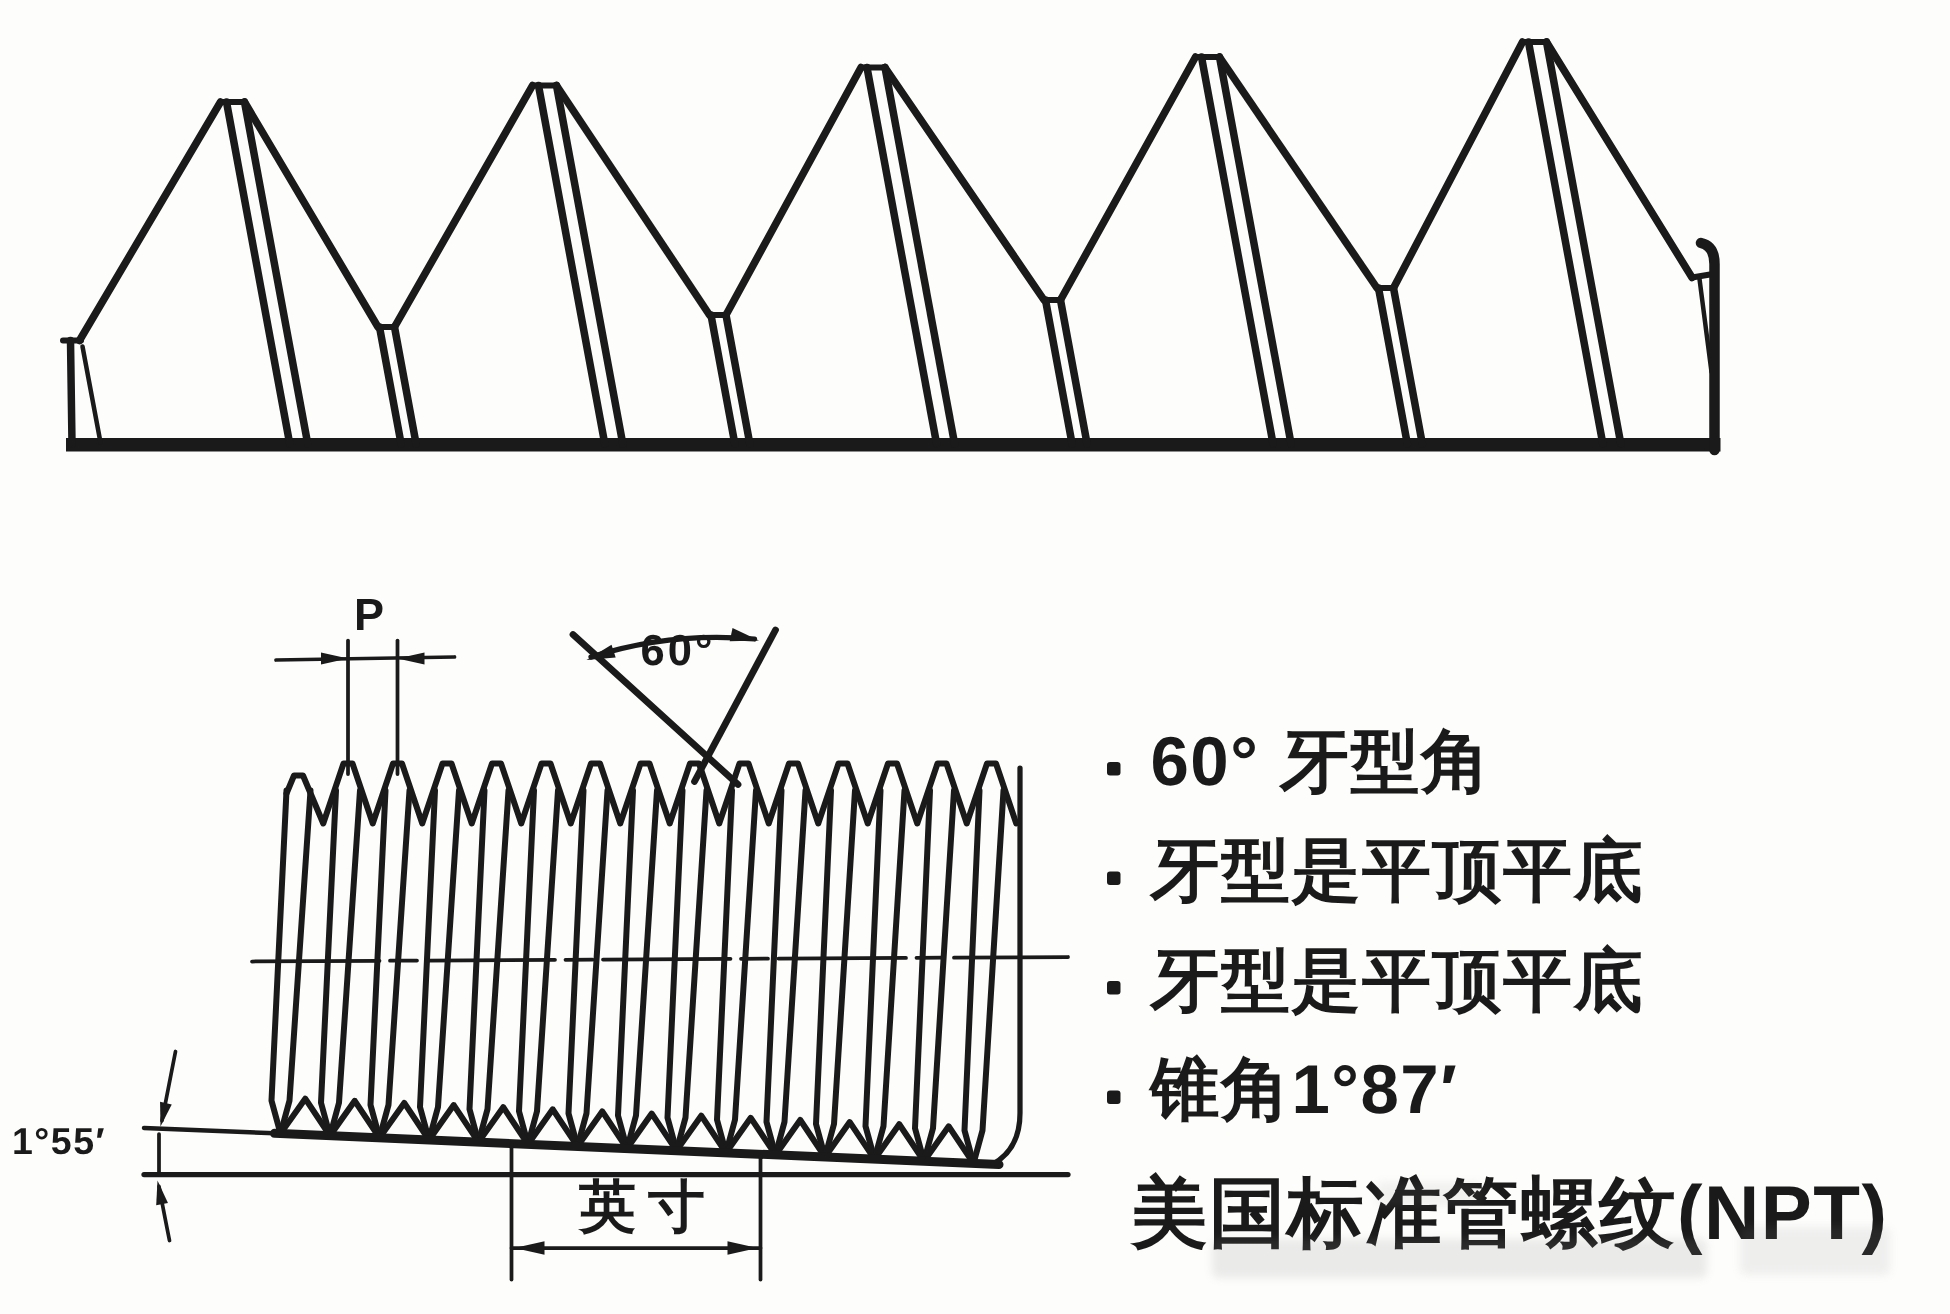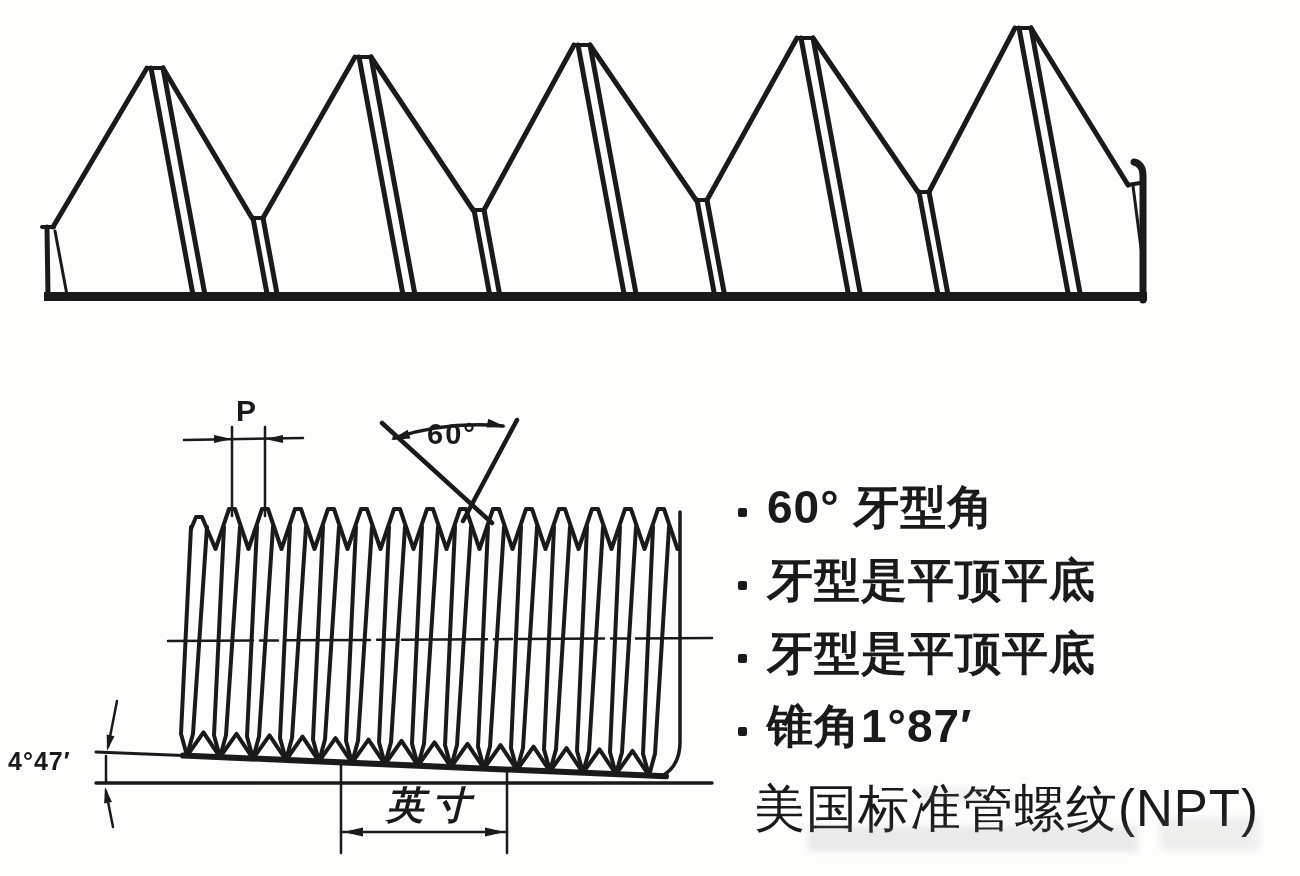--- a/index.html
+++ b/index.html
@@ -11,27 +11,27 @@
     font-family:"Liberation Sans","DejaVu Sans",sans-serif;
     color:var(--ink);
   }
   #art { position:absolute; left:0; top:0; }
   #art path, #art line { stroke:var(--ink); fill:none; stroke-linecap:round; stroke-linejoin:round; }
   #art polygon, #art rect { fill:var(--ink); stroke:none; }
   .lbl { position:absolute; font-weight:bold; color:var(--ink); white-space:nowrap; line-height:1; }
   .lbl-p        { left:236px; top:396px; font-size:30px; }
   .lbl-60       { left:427px; top:383px; font-size:29px; letter-spacing:2px;margin-top:37px; }
   .lbl-taper    { left:8px;   top:749px; font-size:25px; letter-spacing:1px; }
-  .lbl-inch     { left:386px; top:786px; font-size:38px; letter-spacing:8px;font-style:italic; }
+  .lbl-inch     { left:386px; top:786px; font-size:38px; letter-spacing:8px; }
   .notes { position:absolute; left:738px; top:482px; }
   .note-row { display:flex; align-items:center; height:52px; margin-bottom:21px; }
   .note-dot { width:9px; height:9px; background:var(--ink); border-radius:2px;
               margin-right:20px; margin-top:8px; flex:none; }
   .note-text { font-size:46px; font-weight:bold; letter-spacing:1px; white-space:nowrap; }
-  .title { position:absolute; left:754px; top:775px; font-size:51px; font-weight:normal;
+  .title { position:absolute; left:754px; top:775px; font-size:51px; font-weight:bold;
            letter-spacing:1px; white-space:nowrap; }
   .smudge { position:absolute; background:#8a8a8a; opacity:.16; filter:blur(3px);
             border-radius:4px; pointer-events:none; }
   .smudge-1 { left:808px; top:826px; width:330px; height:26px; }
   .smudge-2 { left:1160px; top:818px; width:100px; height:32px; opacity:.12; }
   .smudge-3 { left:918px; top:788px; width:70px; height:16px; opacity:.10; }
 </style>
 </head>
 <body>
 
@@ -153,21 +153,21 @@
       <path d="M341 763L341 853" stroke-width="2.5"></path>
       <path d="M507 771L507 853" stroke-width="2.5"></path>
       <path d="M341 832L507 832" stroke-width="2.5"></path>
       <polygon points="343,832 363,836.5 363,827.5"></polygon>
       <polygon points="505,832 485,827.5 485,836.5"></polygon>
     </g>
 </svg>
 
 <div class="lbl lbl-p">P</div>
 <div class="lbl lbl-60">60°</div>
-<div class="lbl lbl-taper">4°47′</div>
+<div class="lbl lbl-taper">1°55′</div>
 <div class="lbl lbl-inch">英寸</div>
 
 <div class="notes">
   <div class="note-row">
     <span class="note-dot"></span>
     <span class="note-text">60° 牙型角</span>
   </div>
   <div class="note-row">
     <span class="note-dot"></span>
     <span class="note-text">牙型是平顶平底</span>

